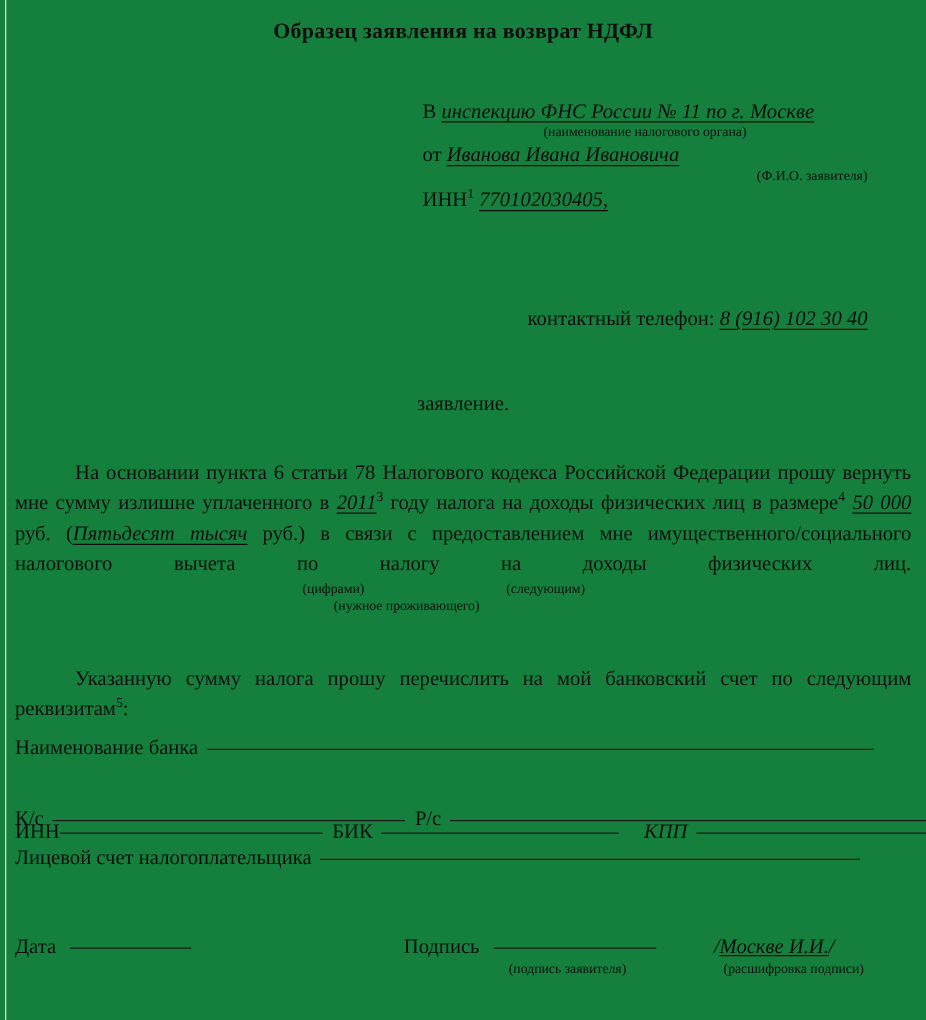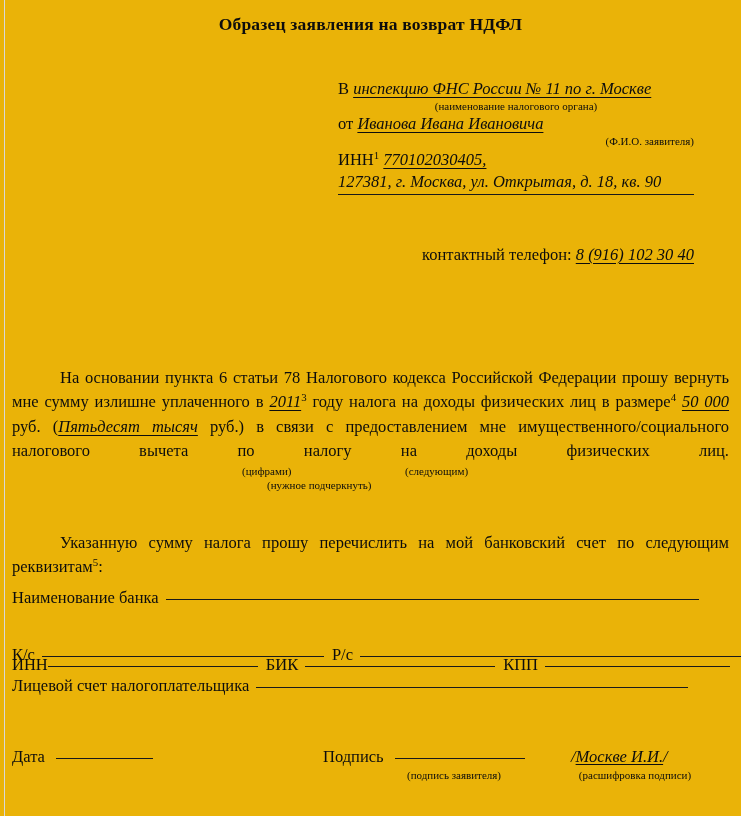--- a/index.html
+++ b/index.html
@@ -9,21 +9,21 @@
     background: #ffffff;
   }
   body {
     font-family: "Liberation Serif", "DejaVu Serif", serif;
     color: #0d0d0d;
   }
   #page {
     position: relative;
     width: 741px;
     height: 816px;
-    background: #eab308;
+    background: #15803d;
     overflow: hidden;
   }
   
   .page-edge {
     position: absolute;
     top: 0;
     left: 4px;
     width: 1px;
     height: 816px;
     background: #d8d8d8;
@@ -176,59 +176,59 @@
       <span>от</span>
       <span class="fill">Иванова Ивана Ивановича</span>
     </div>
     <div class="caption" style="text-align:right; padding-left:52px;">(Ф.И.О. заявителя)</div>
 
     <div class="addr-line">
       <span>ИНН</span><sup>1</sup>
       <span class="fill">770102030405,</span>
     </div>
 
-    <span class="addr-underline-full">127381, г. Москва, ул. Открытая, д. 18, кв. 90</span>
   </div>
 
   <div class="phone-line">
     <span>контактный телефон:</span>
     <span class="fill">8 (916) 102 30 40</span>
   </div>
 
+  <div class="statement-word">заявление.</div>
 
   <div class="body-block" style="top:366px;">
     <div class="para first-indent"><span>На основании пункта 6 статьи 78 Налогового кодекса Российской Федерации прошу вернуть мне сумму излишне уплаченного в</span> <span class="fill">2011</span><sup>3</sup> <span>году налога на доходы физических лиц в размере</span><sup>4</sup> <span class="fill">50 000</span> <span>руб. (</span><span class="fill">Пятьдесят тысяч</span> <span>руб.) в связи с предоставлением мне имущественного/социального налогового вычета по налогу на доходы физических лиц.</span></div>
 
     <div class="sub-captions" style="margin-top:-44px; height:44px;">
       <span style="left:230px; top:22px;">(цифрами)</span>
       <span style="left:393px; top:22px;">(следующим)</span>
     </div>
   </div>
 
   <div class="body-block" style="top:482px; width:717px;">
     <div style="position:relative; height:12px;">
-      <span class="caption" style="position:absolute; left:255px; top:-3px; white-space:nowrap;">(нужное подчеркнуть)</span>
+      <span class="caption" style="position:absolute; left:255px; top:-3px; white-space:nowrap;">(нужное проживающего)</span>
     </div>
   </div>
 
   <div class="body-block" style="top:531px;">
     <div class="para first-indent para-last"><span>Указанную сумму налога прошу перечислить на мой банковский счет по следующим реквизитам</span><sup>5</sup><span>:</span></div>
   </div>
 
   <div class="req-row" style="top:588px;text-align:center;">
     <span class="req-label">Наименование банка</span>
     <span class="rule" style="width:533px; margin-left:7px;"></span>
   </div>
 
   <div class="req-row" style="top:615px;">
     <span class="req-label">ИНН</span>
     <span class="rule" style="width:210px; margin-left:0px;"></span>
     <span class="req-label" style="margin-left:8px;margin-top:40px;">БИК</span>
     <span class="rule" style="width:190px; margin-left:7px;"></span>
-    <span class="req-label" style="margin-left:8px;">КПП</span>
+    <span class="req-label" style="margin-left:20px;font-style:italic;">КПП</span>
     <span class="rule" style="width:185px; margin-left:7px;"></span>
   </div>
 
   <div class="req-row" style="top:645px;">
     <span class="req-label">К/с</span>
     <span class="rule" style="width:282px; margin-left:7px;"></span>
     <span class="req-label" style="margin-left:8px;">Р/с</span>
     <span class="rule" style="width:386px; margin-left:7px;"></span>
   </div>
 

